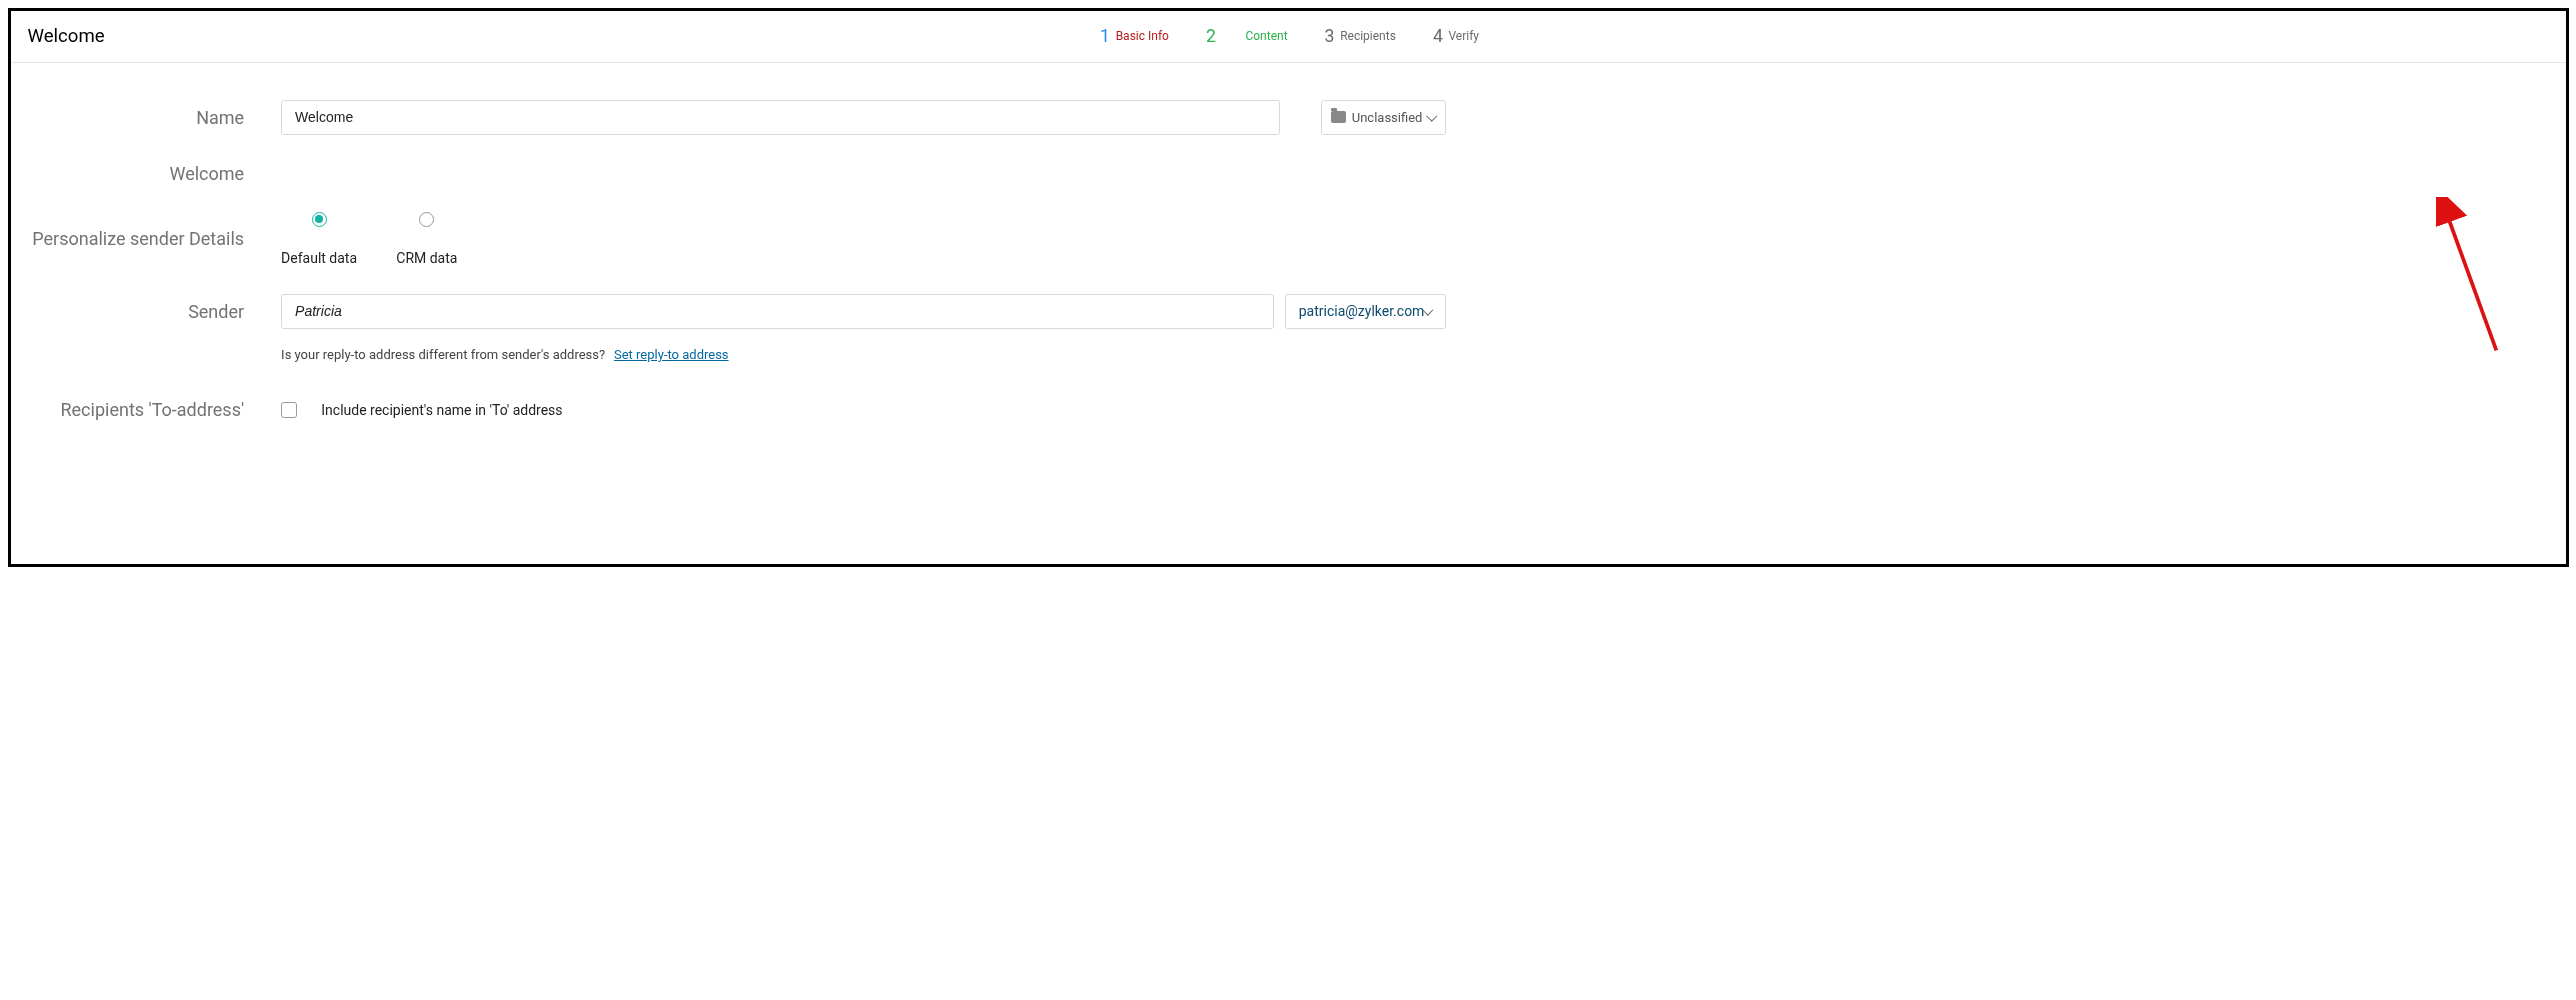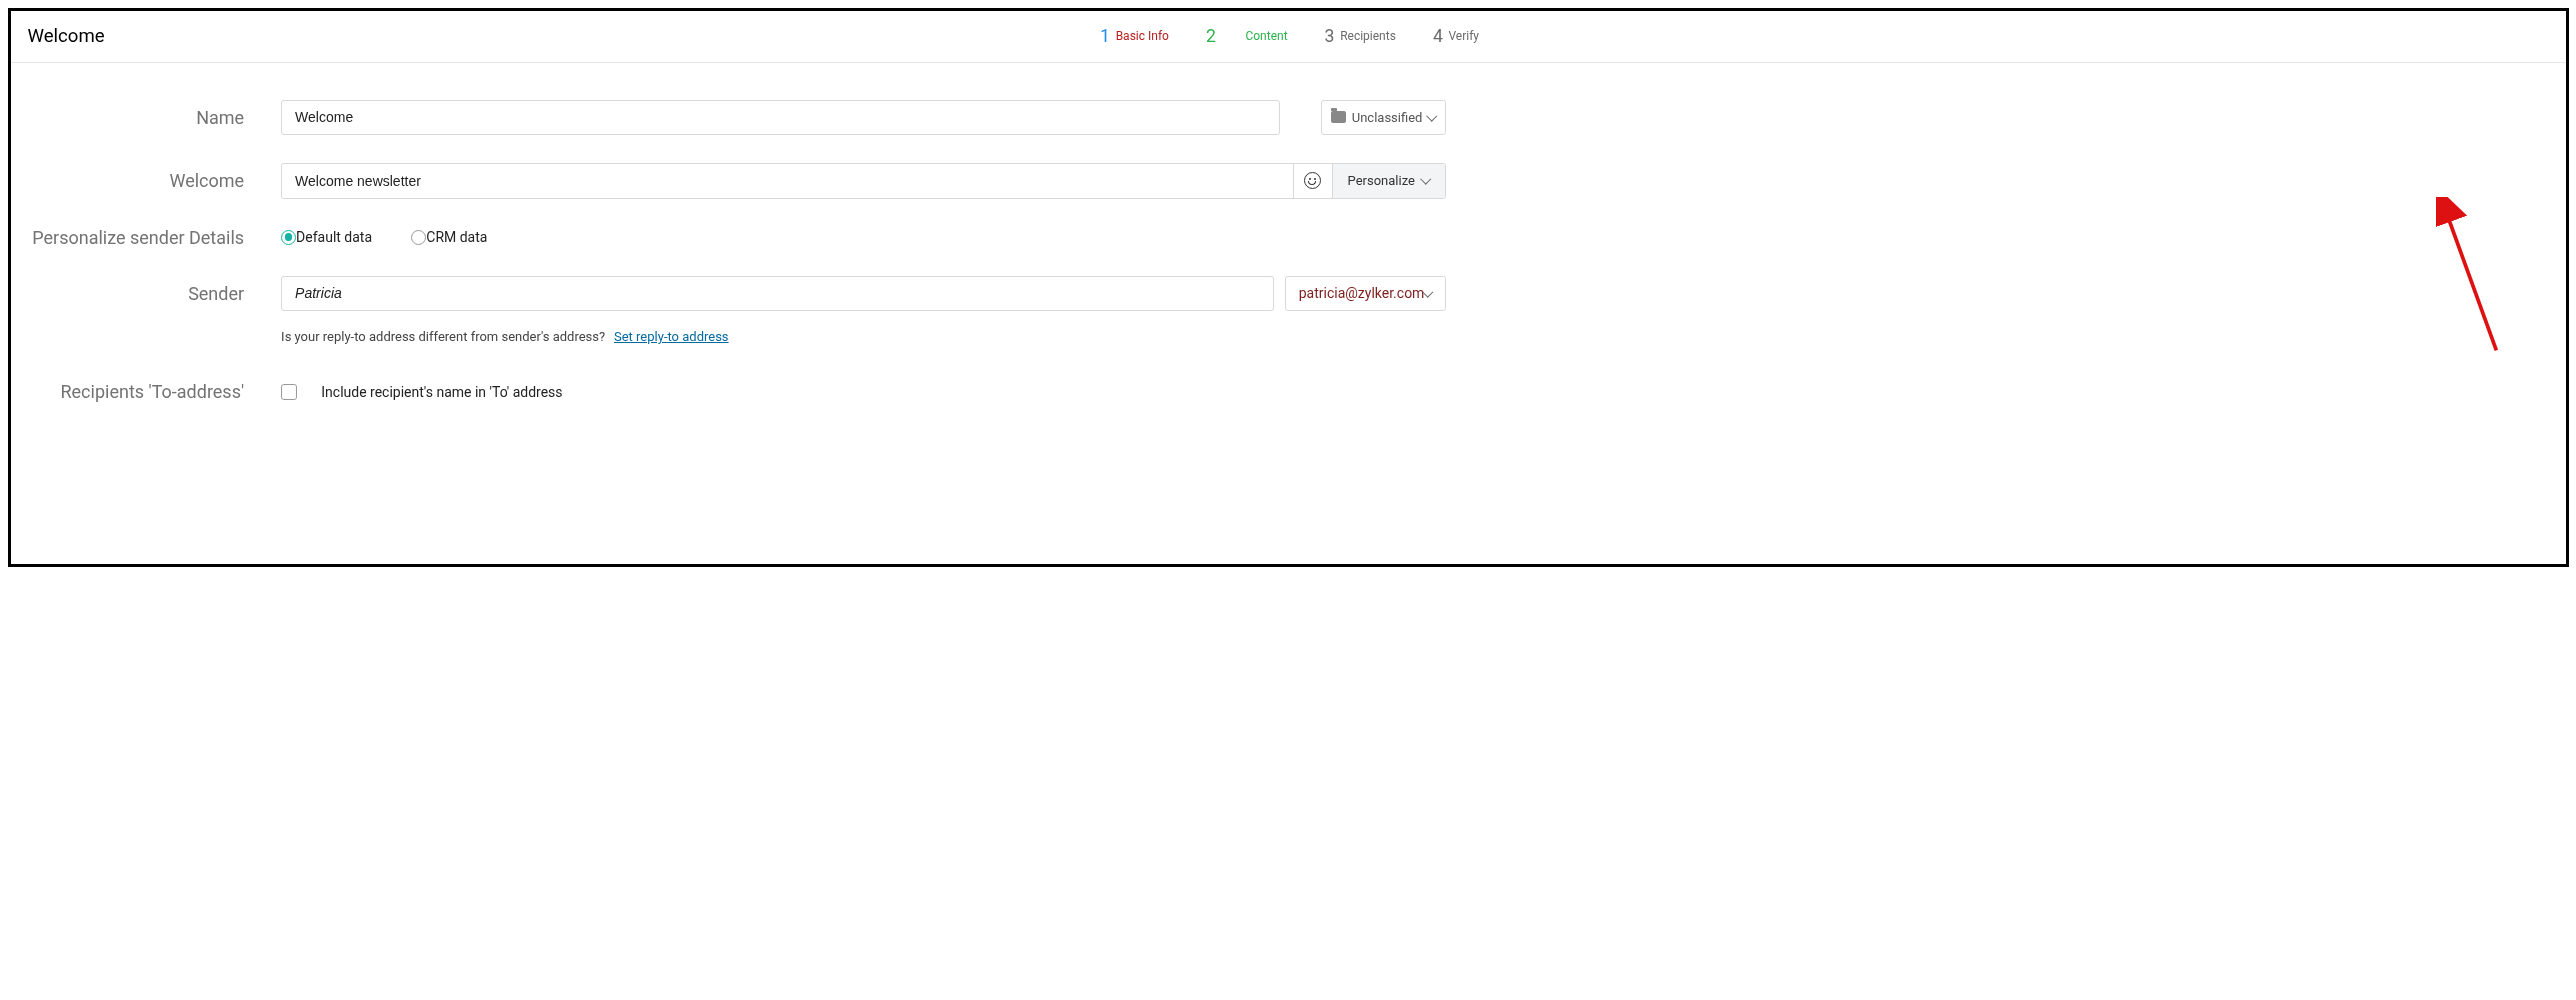--- a/index.html
+++ b/index.html
@@ -120,31 +120,31 @@
   .smile .mouth{position:absolute;width:7.5px;height:3.7px;border:1.4px solid #333;border-top:none;border-radius:0 0 7.5px 7.5px;left:3.3px;top:8.4px;}
   .personalize-btn {
     border-left:0.9px solid #d8d8d8;
     background:#f3f4f5;
     padding:0 15px;
     display:flex; align-items:center; gap:7.5px;
     font-size:13px; color:#333; cursor:pointer;
   }
 
   .radio {
-    display:flex; align-items:center; gap:0; font-size:14px; color:#222; cursor:pointer; margin-right:28px;
+    display:flex; align-items:center; gap:23px; font-size:14px; color:#222; cursor:pointer; margin-right:28px;flex-direction:column;
   }
   .radio .circ {
     width:15px;height:15px;border:1.9px solid #999;border-radius:50%;display:flex;align-items:center;justify-content:center;
   }
   .radio.checked .circ { border-color:#15b3a6; }
   .radio.checked .dot { width:7.5px;height:7.5px;background:#15b3a6;border-radius:50%; }
 
   .sender-name { width:466px;font-style:italic; }
   .sender-email-wrap { flex:1; display:flex; align-items:center; border:0.9px solid #d8d8d8; border-radius:2.8px; height:35px; padding:0 13px; cursor:pointer; justify-content:space-between; }
-  .sender-email-wrap .val{ font-size:14px; color:#7f1d1d;}
+  .sender-email-wrap .val{ font-size:14px; color:#0c4a6e;}
   
   .reply-row { margin-left:252px; margin-top:-9.3px; margin-bottom:37px; font-size:13px; color:#444; }
   .reply-link { text-decoration:underline; color:#0369a1; margin-left:5.6px; cursor:pointer;}
   
   .checkbox {
     width:16px;height:16px;border:1.4px solid #999;border-radius:2.8px; margin-right:13px; cursor:pointer; background:#fff;
   }
   .chk-label{ font-size:14px; color:#222; }
 
   
@@ -194,34 +194,20 @@
         <div class="tag-btn">
           <span class="folder-ic"></span>
           <span>Unclassified</span>
           <span class="chev"></span>
         </div>
       </div>
     </div>
 
     <div class="row">
       <div class="label">Welcome</div>
-      <div class="field">
-        <div class="subject-wrap">
-          <input type="text" value="Welcome newsletter" style="">
-          <div class="emoji-btn">
-            <span class="smile">
-                <span class="mouth"></span>
-              </span>
-          </div>
-          <div class="personalize-btn">
-            <span>Personalize</span>
-            <span class="chev"></span>
-          </div>
-        </div>
-      </div>
     </div>
 
     <div class="row">
       <div class="label">Personalize sender Details</div>
       <div class="field">
         <label class="radio checked">
           <span class="circ">
               <span class="dot"></span>
             </span>
           <span>Default data</span>

